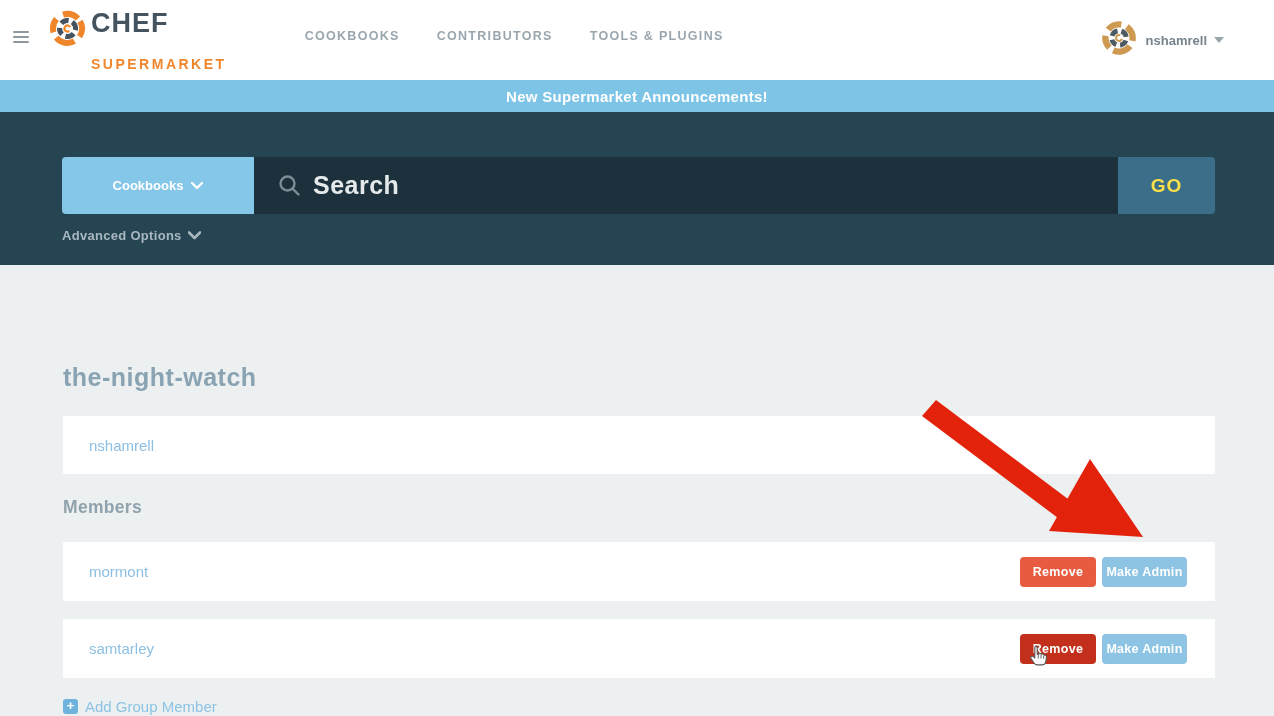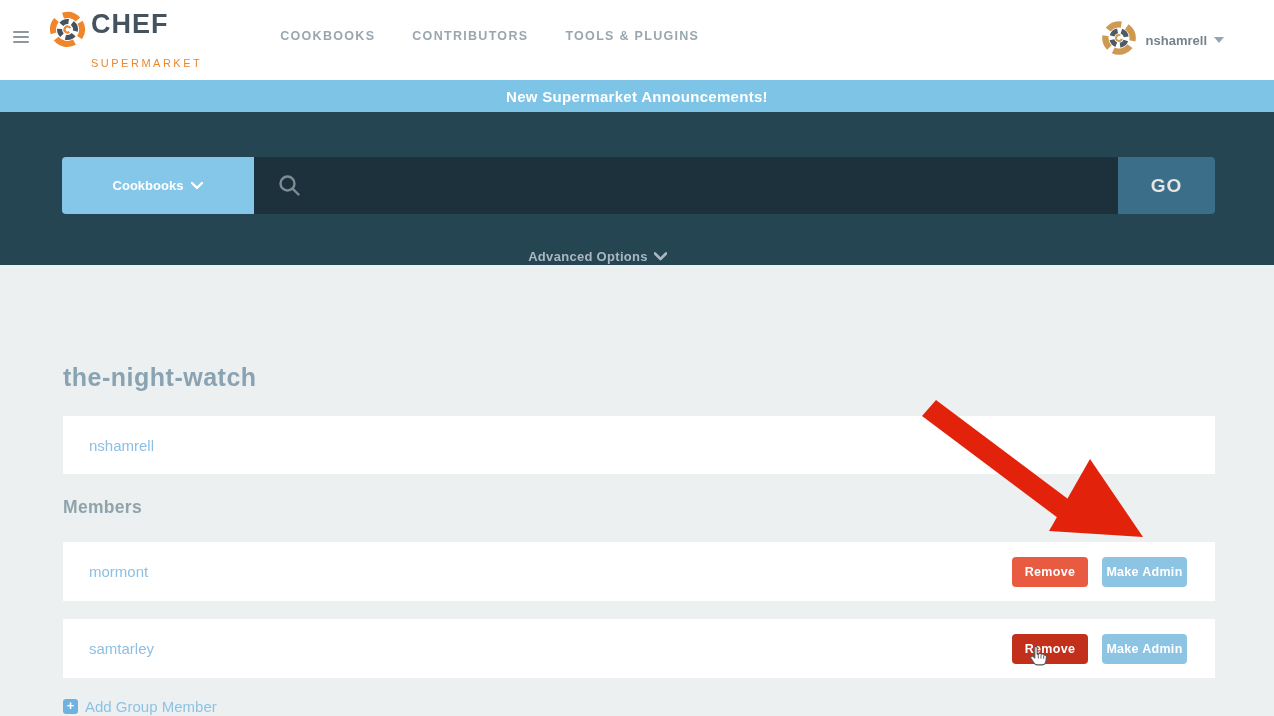--- a/index.html
+++ b/index.html
@@ -6,56 +6,56 @@
   html,body { width:1274px; height:716px; font-family:"Liberation Sans", sans-serif; }
   .page { position:relative; width:1274px; height:716px; overflow:hidden; background:#EDF0F1; }
 
   
   .header { height:80px; background:#ffffff; display:flex; align-items:center; padding-left:13px; }
   .hamburger { width:17px; cursor:pointer; margin-top:-6px; }
   .hamburger span { display:block; width:16px; height:2px; background:#8E979D; margin:3px 0; border-radius:1px; }
   .brand { display:flex; align-items:flex-start; margin-left:19px; cursor:pointer; }
   .brand-text { margin-left:5px; line-height:1; }
   .brand-name { font-size:27px; font-weight:bold; color:#45535E; letter-spacing:1px; }
-  .brand-tag { font-size:11px; font-weight:normal; color:#F0862C; letter-spacing:2.5px; margin-top:20px; }
+  .brand-tag { font-size:14px; font-weight:bold; color:#F0862C; letter-spacing:2.5px; margin-top:20px; }
   .main-nav { display:flex; margin-left:78px; gap:37px; margin-top:-8px; }
   .nav-item { font-size:12.5px; font-weight:bold; color:#9AA6AE; letter-spacing:1.3px; cursor:pointer; }
   .user-menu { margin-left:auto; display:flex; align-items:center; padding-right:50px; cursor:pointer; }
   .user-name { margin-left:9px; font-size:13px; font-weight:bold; color:#76838C; }
   .caret-down { margin-left:7px; width:0; height:0; border-left:5px solid transparent; border-right:5px solid transparent; border-top:6px solid #98A4AB; }
 
   
   .announcement { height:32px; background:#7EC4E7; color:#ffffff; font-size:15px; font-weight:bold;
     letter-spacing:.3px; display:flex; align-items:center; justify-content:center; cursor:pointer; }
 
   
   .search-section { height:153px; background:#264552; padding:45px 59px 0 62px; }
   .search-bar { display:flex; height:57px; }
   .search-cat { width:192px; background:#85C7E8; border-radius:4px 0 0 4px; display:flex; align-items:center;
     justify-content:center; gap:8px; color:#fff; font-size:13px; font-weight:bold; cursor:pointer; }
   .search-field { flex:1; background:#1C313C; display:flex; align-items:center; }
   .search-field svg { margin:0 12px 0 24px; flex:none; }
   .search-input { flex:1; background:transparent; border:none; outline:none; color:#EDF1F2;
     font-family:"Liberation Sans", sans-serif; font-size:25px; font-weight:bold; letter-spacing:.5px; }
   .search-input::placeholder { color:#EDF1F2; opacity:.96; }
-  .go-btn { width:97px; background:#3A6E89; border:none; border-radius:0 4px 4px 0; color:#e5e5e5;
+  .go-btn { width:97px; background:#3A6E89; border:none; border-radius:0 4px 4px 0; color:#fde047;
     font-family:"Liberation Sans", sans-serif; font-size:19px; font-weight:bold; letter-spacing:1px; cursor:pointer; }
-  .advanced-row { text-align:center; padding:12px 82px 0 0;margin-top:21px; }
+  .advanced-row { text-align:left; padding:12px 82px 0 0; }
   .advanced-link { color:#A9B8C0; font-size:13px; font-weight:bold; letter-spacing:.3px; cursor:pointer;
     display:inline-flex; align-items:center; gap:6px; }
 
   
   .content { padding:58px 59px 0 63px; }
   .group-title { font-size:25px; font-weight:bold; color:#8AA3B3; letter-spacing:.5px; margin-bottom:24px;margin-top:40px; }
   .section-heading { font-size:17.5px; font-weight:bold; color:#90A3AD; letter-spacing:.3px; margin-bottom:24px; }
   .card { background:#ffffff; height:58px; display:flex; align-items:center;
     padding:0 28px 0 26px; margin-bottom:23px; }
   .member-row { height:59px; margin-bottom:18px; justify-content:space-between; }
   .member-link { font-size:15px; color:#8CBFE2; text-decoration:none; cursor:pointer; }
-  .row-actions { display:flex; gap:14px; }
+  .row-actions { display:flex; gap:6px; }
   .btn { height:30px; border:none; border-radius:4px; color:#fff; font-family:"Liberation Sans", sans-serif;
     font-size:12.5px; font-weight:bold; letter-spacing:.3px; cursor:pointer; }
   .btn-remove { width:76px; background:#E85B40; }
   .btn-remove.hovered { background:#C2301C; }
   .btn-make-admin { width:85px; background:#8DC4E4; }
   .add-member { display:flex; align-items:center; gap:7px; margin-top:20px; cursor:pointer; }
   .plus-box { width:15px; height:15px; background:#6FB2DD; border-radius:3px; color:#fff; font-size:13px;
     font-weight:bold; line-height:14px; text-align:center; }
   .add-label { font-size:15px; color:#8CC3E4; }
 
@@ -119,20 +119,21 @@
         <span>Cookbooks</span>
         <svg width="12" height="8" viewBox="0 0 12 8">
           <path d="M1 1 L6 6 L11 1" fill="none" stroke="#ffffff" stroke-width="2.4" stroke-linecap="round" stroke-linejoin="round"></path>
         </svg>
       </div>
       <div class="search-field">
         <svg width="23" height="23" viewBox="0 0 23 23">
           <circle cx="9.5" cy="9.5" r="7" fill="none" stroke="#7E8C94" stroke-width="2.4"></circle>
           <line x1="14.8" y1="14.8" x2="20.5" y2="20.5" stroke="#7E8C94" stroke-width="2.4" stroke-linecap="round"></line>
         </svg>
+        <input class="search-input" type="text" placeholder="Search" style="">
       </div>
       <button class="go-btn">GO</button>
     </div>
     <div class="advanced-row">
       <span class="advanced-link">
         <span>Advanced Options</span>
         <svg width="13" height="9" viewBox="0 0 13 9">
           <path d="M1 1.5 L6.5 7 L12 1.5" fill="none" stroke="#A9B8C0" stroke-width="2.6" stroke-linecap="round" stroke-linejoin="round"></path>
         </svg>
       </span>

